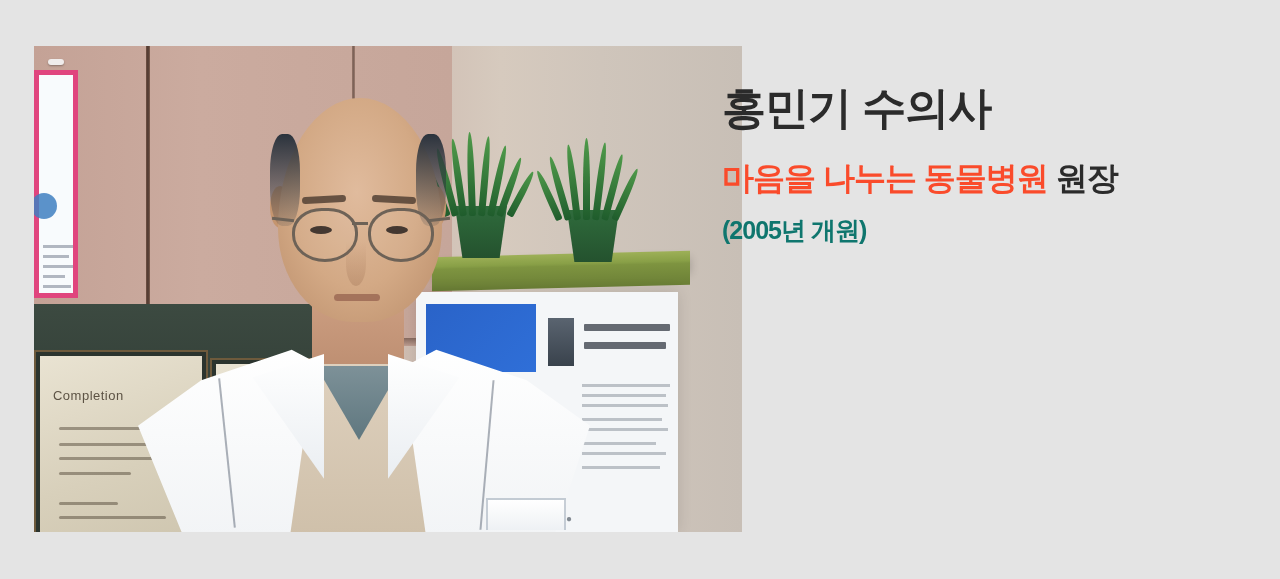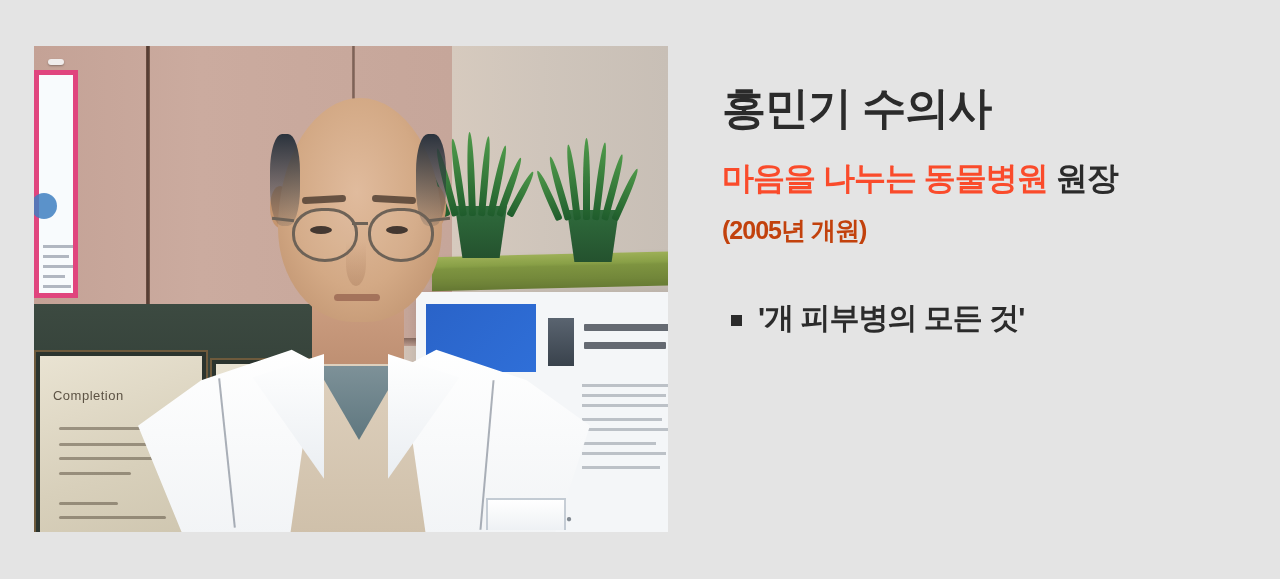--- a/index.html
+++ b/index.html
@@ -18,21 +18,21 @@
     width: 1280px;
     height: 579px;
     background: #e4e4e4;
   }
 
   
   #photo {
     position: absolute;
     left: 34px;
     top: 46px;
-    width: 634px;
+    width: 708px;
     height: 486px;
     overflow: hidden;
     background: #bba79d;
   }
 
   
   .wall {
     position: absolute;
     inset: 0;
     background:
@@ -378,21 +378,21 @@
     letter-spacing: -1px;
     white-space: nowrap;
     color: #2b2b2b;
   }
   #clinic .hl { color: #fa4b2b; }
   #opened {
     position: absolute;
     left: 0; top: 214px;
     font-size: 25px;
     font-weight: bold;
-    color: #c2410c;
+    color: #0f766e;
     letter-spacing: -1px;
     white-space: nowrap;
   }
   #books {
     position: absolute;
     left: 0; top: 296px;
     width: 540px;
     margin: 0;
     padding: 0;
     list-style: none;
@@ -534,19 +534,15 @@
 
   <div id="info">
 
     <div id="clinic"><span class="hl">마음을 나누는 동물병원</span><span> 원장</span></div>
 
     <div id="name">홍민기 수의사</div>
 
     <div id="opened">(2005년 개원)</div>
 
     <ul id="books">
-      <li>
-        <span class="bullet"></span>
-        <span>'개 피부병의 모든 것'</span>
-      </li>
     </ul>
   </div>
 </div>
 
 </body></html>

